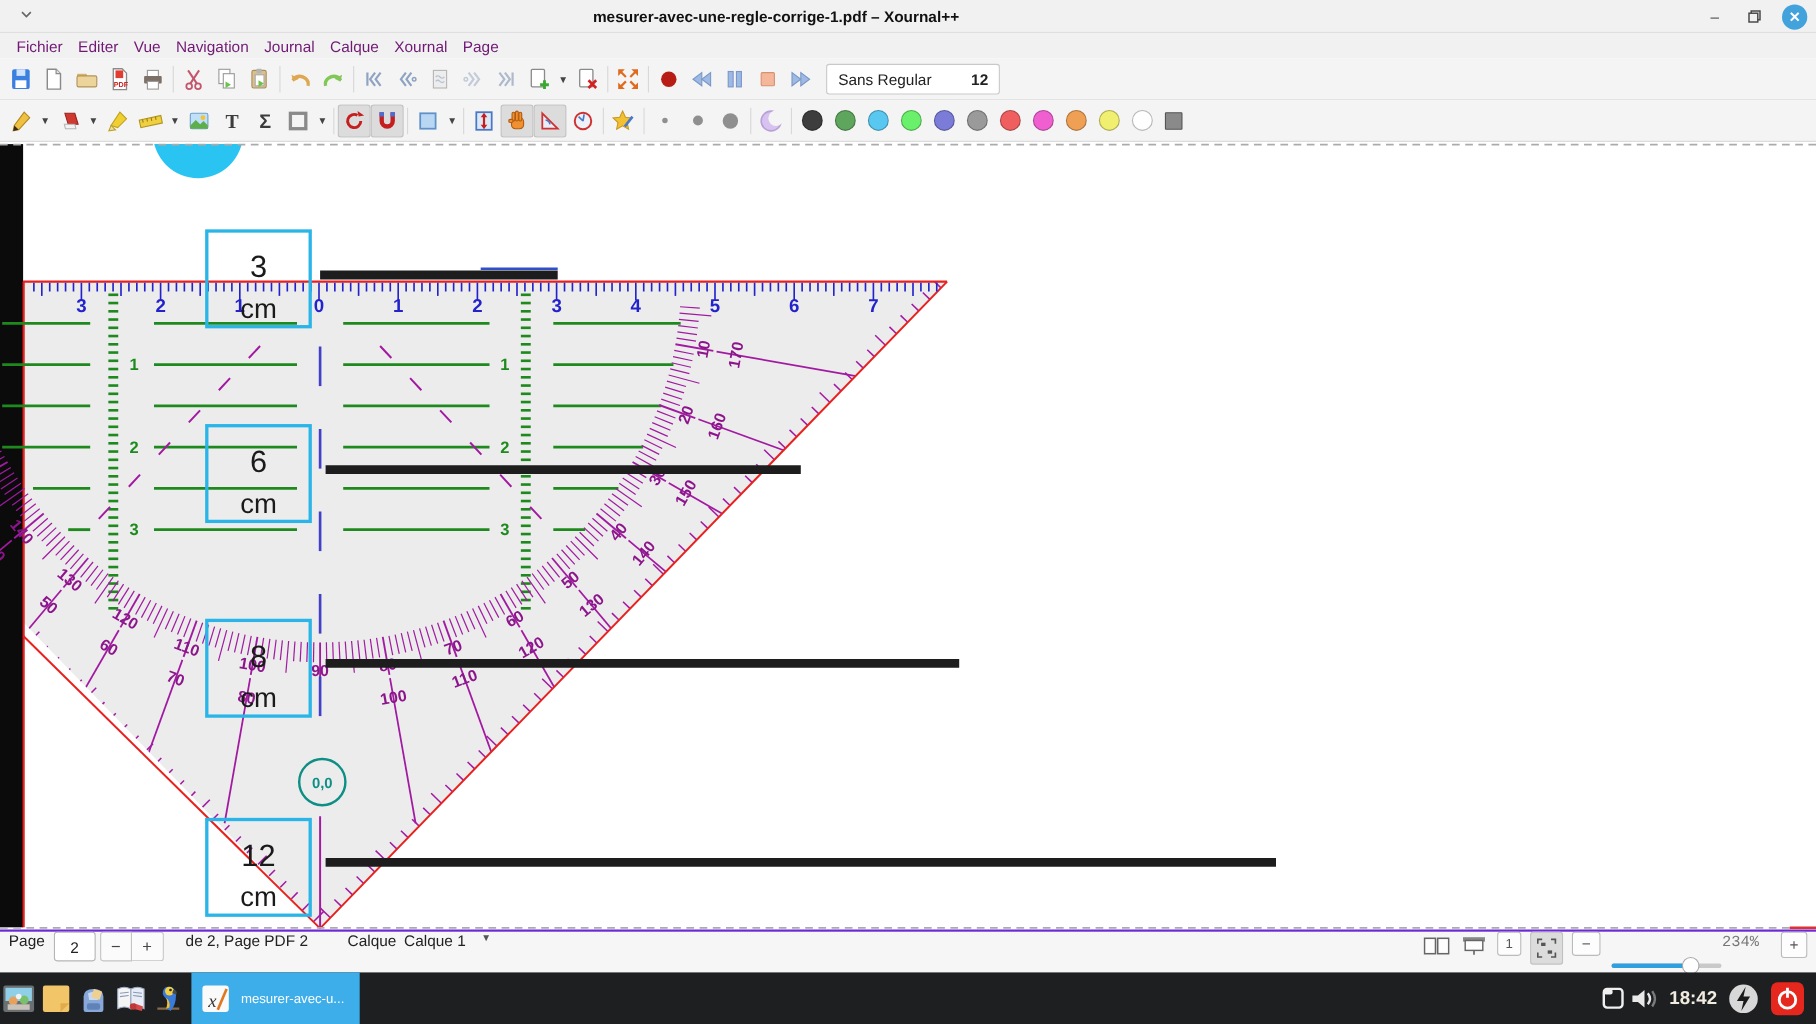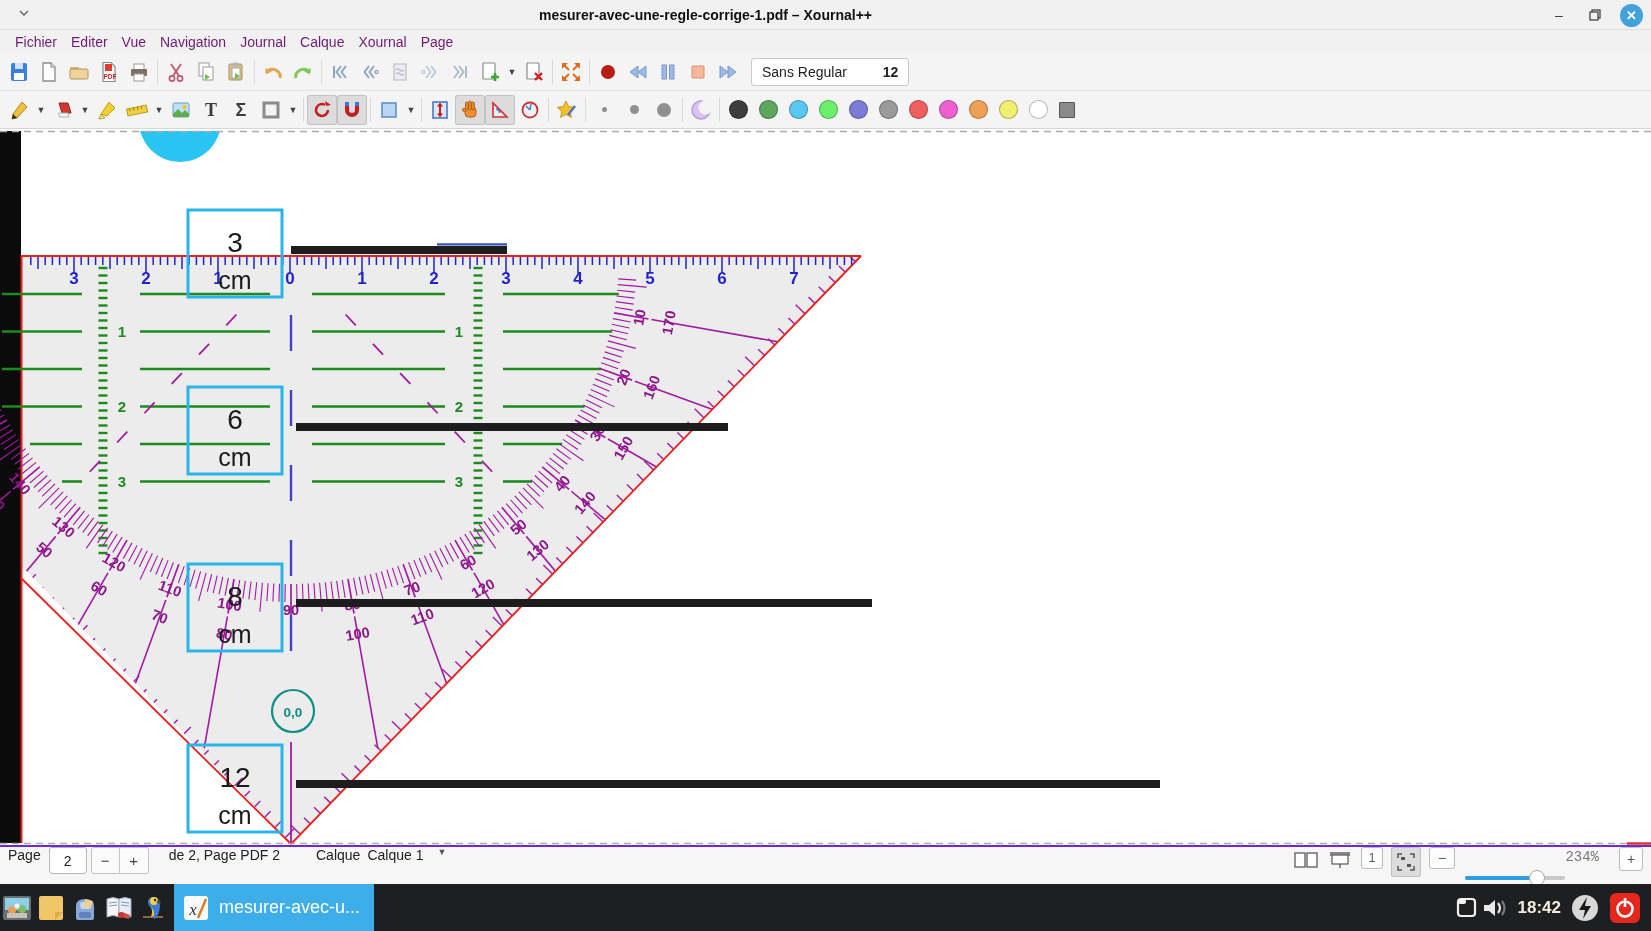--- a/index.html
+++ b/index.html
@@ -48,21 +48,21 @@
   .sbtn-box { border:1px solid #bbb; background:#fdfdfd; border-radius:3px; }
   #zoom-area { position:relative; width:150px; height:39px; margin-left:6px; flex:none;font-family:Liberation Mono, monospace; }
   #zoom-pct { position:absolute; right:12px; top:2px; font-size:14px; color:#777; }
   #zoom-track { position:absolute; left:4px; top:29px; width:100px; height:4px; background:#c9c9c9; border-radius:2px; }
   #zoom-fill { position:absolute; left:0; top:0; width:71px; height:4px; background:#2f9fe0; border-radius:2px; }
   #zoom-knob { position:absolute; left:64px; top:-6px; width:16px; height:16px; background:#fff; border:1px solid #a8a8a8; border-radius:50%; }
   
   #taskbar { left:0; top:884px; width:1651px; height:47px; background:#1d1f21; display:flex; align-items:center; }
   .task-icon { width:34px; height:40px; display:flex; align-items:center; justify-content:center; flex:none; }
   #active-task { height:47px; background:#3daee9; display:flex; align-items:center; padding:0 14px 0 9px; margin-left:4px; gap:10px; }
-  #active-task-label { color:#fff; font-size:18px; }
+  #active-task-label { color:#fff; font-size:12px; }
   #task-spacer { flex:1; }
   #clock { color:#f2ece0; font-size:17px; font-weight:bold; margin:0 8px; }
   .tray { display:flex; align-items:center; flex:none; }
 </style>
 </head>
 <body>
 
 <div id="titlebar" class="abs">
   <svg id="title-chevron" width="12" height="8">
       <polyline points="2,2 6,6 10,2" fill="none" stroke="#666" stroke-width="1.5"></polyline>

